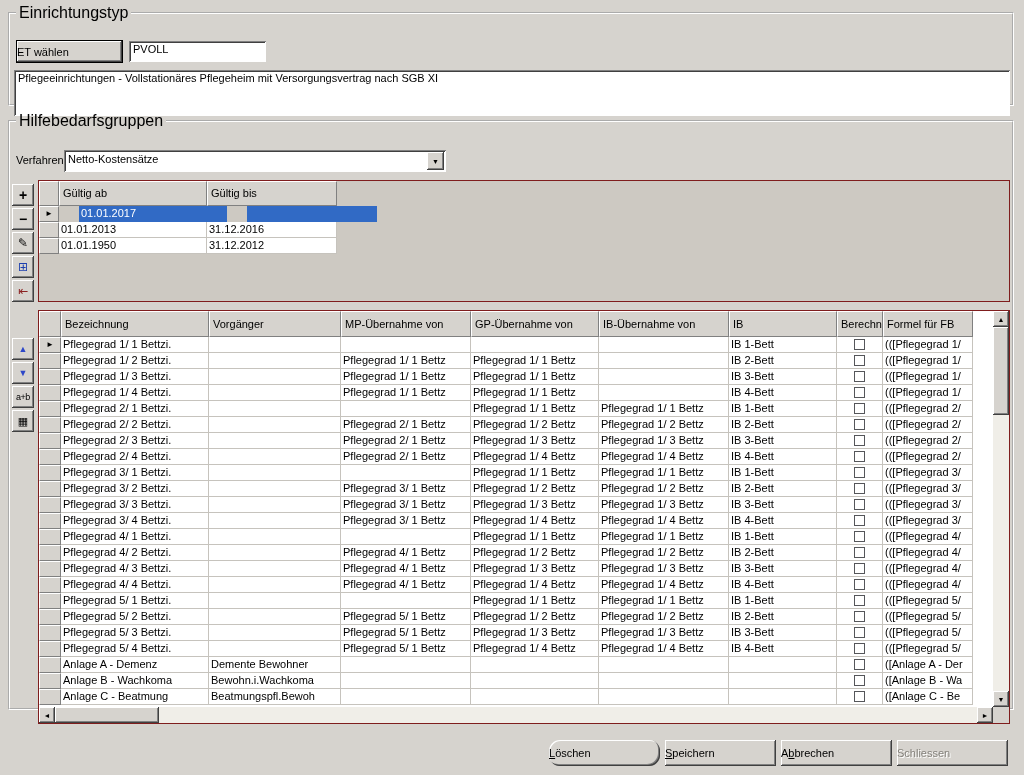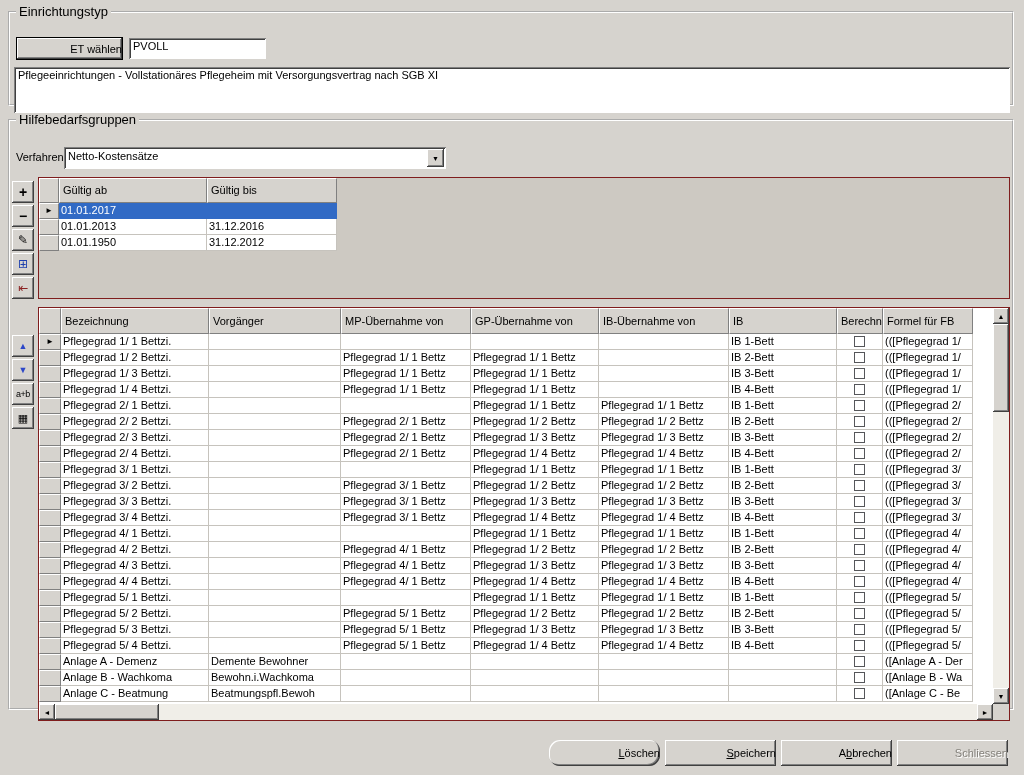--- a/index.html
+++ b/index.html
@@ -11,32 +11,32 @@
   }
   *{margin:0;padding:0;box-sizing:border-box;}
   html,body{background:var(--bg);}
   .app{
     position:relative;width:1024px;height:775px;overflow:hidden;
     background:var(--bg);color:#000;
     font-family:"Liberation Sans","DejaVu Sans",sans-serif;font-size:11px;
     cursor:default;
   }
   fieldset{position:absolute;border:2px groove #fff;padding:0;}
-  legend{font-size:13px;margin-left:6px;padding:0 3px;}
+  legend{font-size:16px;margin-left:6px;padding:0 3px;}
 
   
   .raised{
     background:var(--bg);
     box-shadow:inset -1px -1px 0 #404040, inset 1px 1px 0 #ffffff, inset -2px -2px 0 #808080;
   }
   .sunken{
     box-shadow:inset 1px 1px 0 #808080, inset -1px -1px 0 #ffffff, inset 2px 2px 0 #404040;
   }
   .btn{
-    position:absolute;border:none;font:inherit;color:#000;text-align:right;
+    position:absolute;border:none;font:inherit;color:#000;text-align:left;
     background:var(--bg);
     box-shadow:inset -1px -1px 0 #404040, inset 1px 1px 0 #ffffff, inset -2px -2px 0 #808080;
   }
   .btn.default{border:1px solid #000;}
   .btn.disabled{color:#84817b;text-shadow:1px 1px 0 #fff;}
   .footer-btn{top:740px;width:111px;height:26px;}
 
   .field{position:absolute;background:#fff;padding:2px 4px;overflow:hidden;white-space:nowrap;}
   .desc{white-space:normal;line-height:13px;}
 
@@ -82,21 +82,21 @@
     flex:none;background:#fff;
     border-right:1px solid var(--gline);border-bottom:1px solid var(--gline);
     padding:0 2px;line-height:14px;overflow:hidden;white-space:nowrap;
   }
   .selcell{
     background:var(--bg);text-align:center;padding:0;
     border-top:1px solid #fff;border-left:1px solid #fff;
     border-right:1px solid #808080;border-bottom:1px solid #808080;
     font-size:8px;line-height:14px;
   }
-  .srow.sel .cell:not(.selcell){background:var(--sel);color:#fff;border-right-color:var(--sel);border-bottom-color:var(--sel);}
+  .srow.sel .cell:not(.selcell){background:var(--sel);color:#fff;border-right-color:var(--sel);border-bottom-color:var(--sel);margin-left:20px;}
   .s0{width:20px;} .s1{width:148px;} .s2{width:130px;}
   .c0{width:22px;} .c1{width:148px;} .c2{width:132px;} .c3{width:130px;}
   .c4{width:128px;} .c5{width:130px;} .c6{width:108px;} .c7{width:46px;} .c8{width:90px;}
   .cbcell{display:flex;align-items:center;justify-content:center;}
   .checkbox{width:11px;height:11px;background:#fff;border:1px solid #55565a;display:block;}
 
   .gbody{position:absolute;top:26px;left:0;width:954px;height:370px;overflow:hidden;background:#fff;}
 
   
   .vscroll{position:absolute;top:0;right:0;width:16px;bottom:16px;background:var(--track);}

